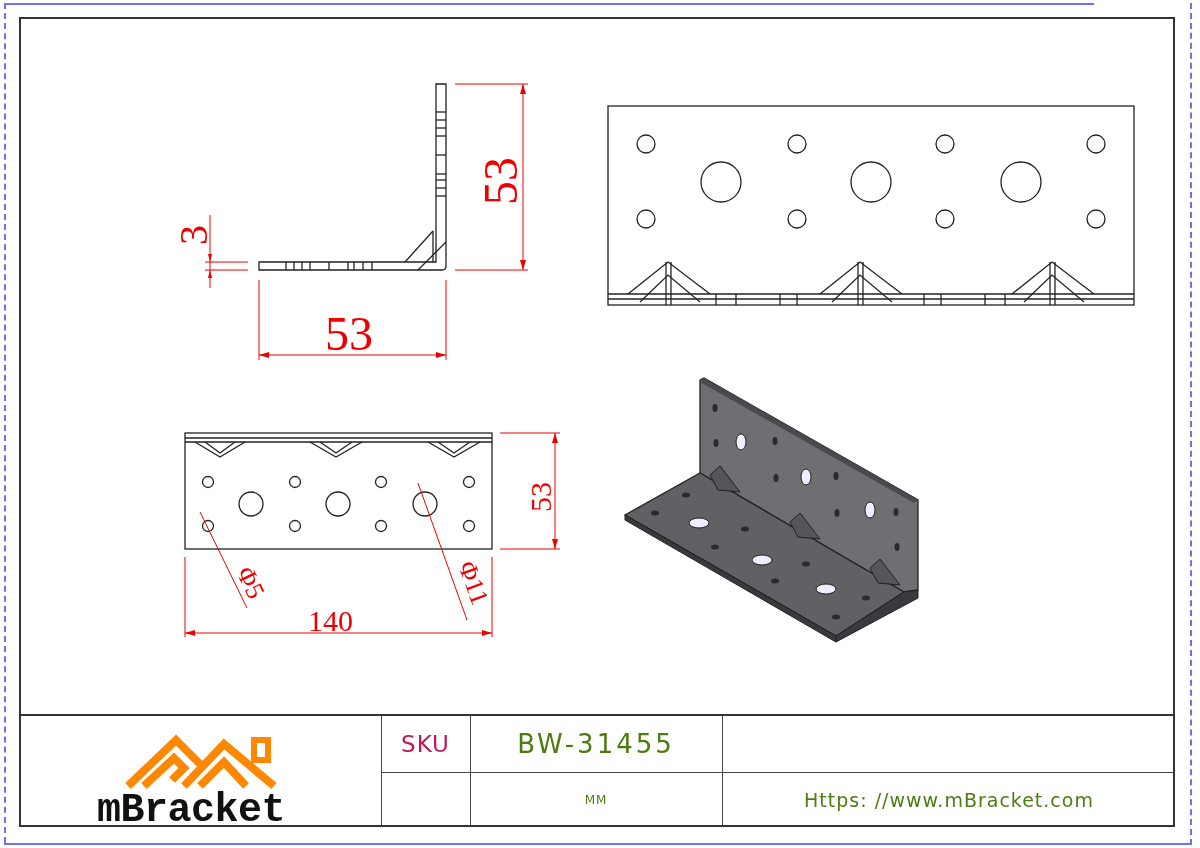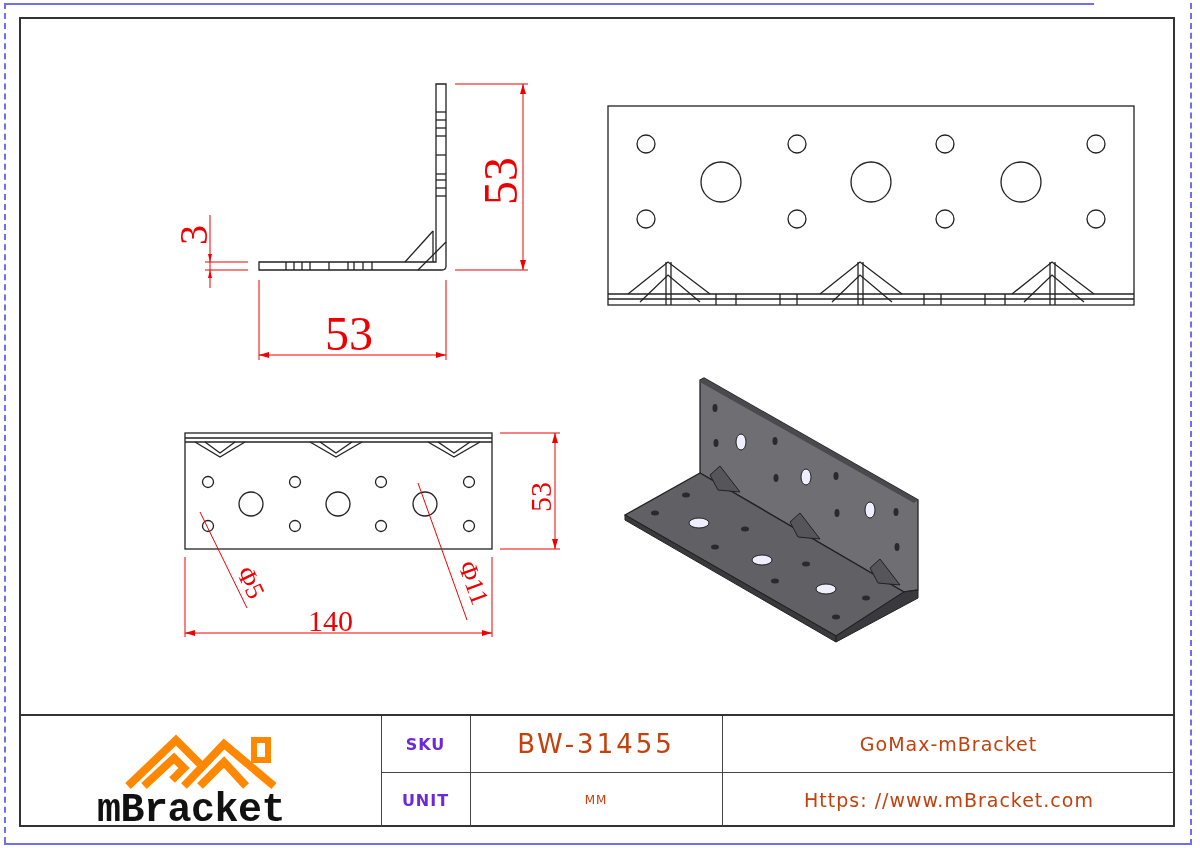--- a/index.html
+++ b/index.html
@@ -4,22 +4,22 @@
 <style>
   html,body{margin:0;padding:0;background:#fff;}
   body{width:1200px;height:848px;position:relative;overflow:hidden;font-family:"DejaVu Sans",sans-serif;}
   .outer{position:absolute;left:4px;top:3px;width:1088px;height:838px;border-left:2px dashed #6f6ff0;border-top:2px solid #6f6ff0;}
   .outer-r{position:absolute;left:1190px;top:3px;width:2px;height:842px;border-left:2px dashed #6f6ff0;}
   .outer-b{position:absolute;left:4px;top:843px;width:1188px;height:0;border-top:2px solid #6f6ff0;}
   .frame{position:absolute;left:19px;top:17px;width:1156px;height:810px;border:2px solid #333;box-sizing:border-box;}
   svg.drawing{position:absolute;left:0;top:0;}
   .tb{position:absolute;left:19px;top:714px;width:1156px;height:113px;border-top:2px solid #333;}
   .cell{position:absolute;box-sizing:border-box;display:flex;align-items:center;justify-content:center;font-family:"DejaVu Sans",sans-serif;letter-spacing:1px;}
-  .lbl{color:#6d28d9;font-size:16px;font-weight:bold;}
-  .val{color:#c2410c;}
+  .lbl{color:#be185d;font-size:23px;}
+  .val{color:#4d7c0f;}
   .vline{position:absolute;top:0;height:111px;border-left:1.5px solid #444;}
   .hline{position:absolute;left:362px;right:0;top:56px;border-top:1.5px solid #444;}
   .logo-text{position:absolute;left:78px;top:72px;font-size:40px;font-weight:bold;color:#111;font-family:Liberation Mono, monospace;letter-spacing:-0.5px;}
   .dim{fill:#ee0000;font-family:"Liberation Serif","DejaVu Serif",serif;}
 </style>
 </head>
 <body>
 
 <div class="outer"></div>
 <div class="outer-r"></div>
@@ -208,17 +208,15 @@
     </svg>
     <div class="logo-text">mBracket</div>
   </div>
   <div class="vline" style="left:362px"></div>
   <div class="vline" style="left:451px"></div>
   <div class="vline" style="left:703px"></div>
   <div class="hline"></div>
 
   <div class="cell lbl" style="left:362px;top:0;width:89px;height:56px">SKU</div>
   <div class="cell val" style="left:451px;top:0;width:252px;height:56px;font-size:26px;letter-spacing:3px">BW-31455</div>
-  <div class="cell val" style="left:703px;top:0;width:453px;height:56px;font-size:19px">GoMax-mBracket</div>
-  <div class="cell lbl" style="left:362px;top:57px;width:89px;height:54px">UNIT</div>
   <div class="cell val" style="left:451px;top:57px;width:252px;height:54px;font-size:12px">MM</div>
   <div class="cell val" style="left:703px;top:57px;width:454px;height:54px;font-size:19px">Https: //www.mBracket.com</div>
 </div>
 
 </body></html>

